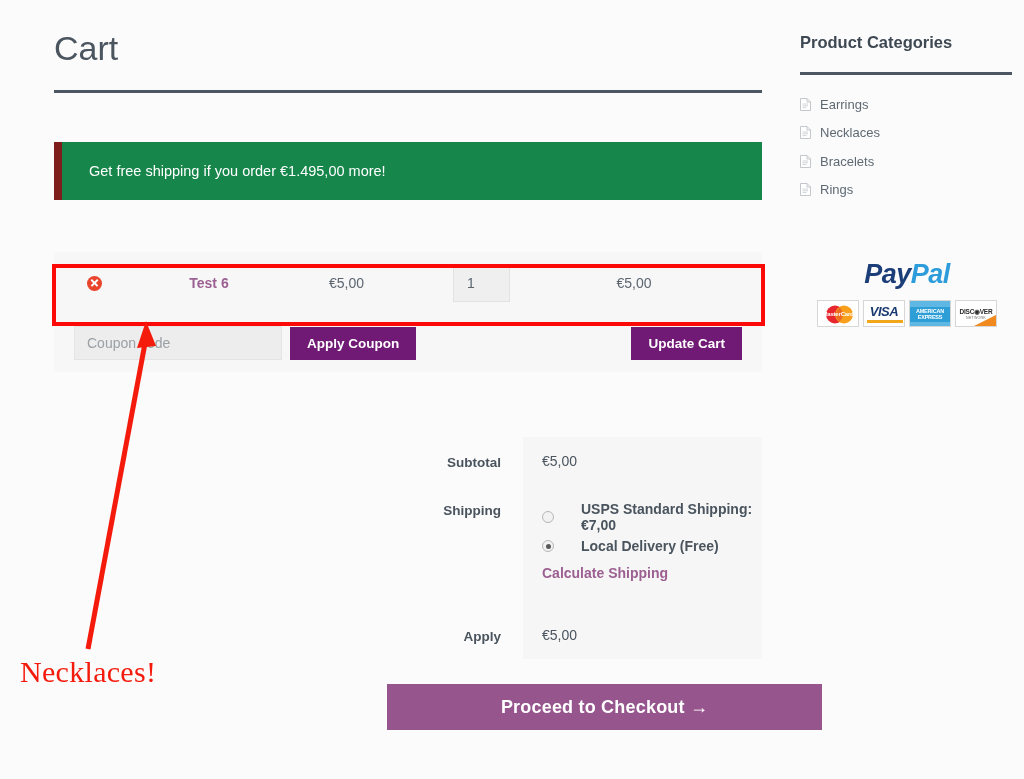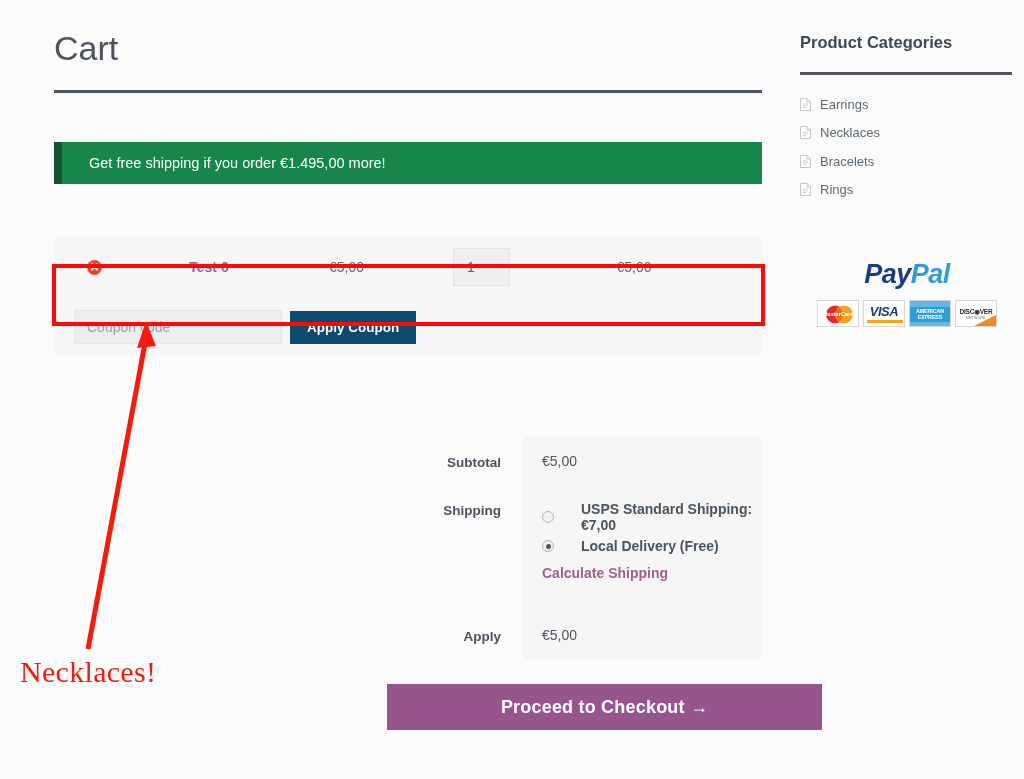--- a/index.html
+++ b/index.html
@@ -40,23 +40,23 @@
   }
   .title-rule {
     margin-top: 20px;
     border-top: 3px solid #4c5763;
     width: 100%;
   }
 
   
   .ship-banner {
     margin-top: 49px;
-    height: 42px;
+    height: 58px;
     background: #16864b;
-    border-left: 8px solid #14532d;
+    border-left: 8px solid #7f1d1d;
     box-sizing: border-box;
     display: flex;
     align-items: center;
     color: #ffffff;
     font-size: 14.5px;
     padding-left: 27px;
   }
 
   
   .cart-panel {
@@ -149,21 +149,21 @@
     background: #ededed;
     border: 1px solid #e4e4e4;
     box-sizing: border-box;
     padding-left: 12px;
     font-size: 14px;
     color: #9aa0a6;
     font-family: "Liberation Sans", sans-serif;
   }
   .coupon-input::placeholder { color: #9aa0a6; }
   .btn-dark {
-    background: #0c4a6e;
+    background: #701a75;
     color: #ffffff;
     border: none;
     font-weight: bold;
     font-size: 13.5px;
     height: 33px;
     padding: 0 17px;
     font-family: "Liberation Sans", sans-serif;
     cursor: pointer;
   }
   .apply-btn { margin-left: 8px; }
@@ -438,20 +438,21 @@
         <div class="c-price">€5,00</div>
         <div class="c-qty">
           <input class="qty-input" type="text" value="1" style="">
         </div>
         <div class="c-subtotal">€5,00</div>
       </div>
 
       <div class="coupon-row">
         <input class="coupon-input" type="text" placeholder="Coupon code" style="">
         <button class="btn-dark apply-btn">Apply Coupon</button>
+        <button class="btn-dark update-btn">Update Cart</button>
       </div>
 
     </div>
   </div>
 
   <div class="totals-wrap">
 
     <table class="totals-table">
       <tbody>
         <tr class="row-subtotal">

